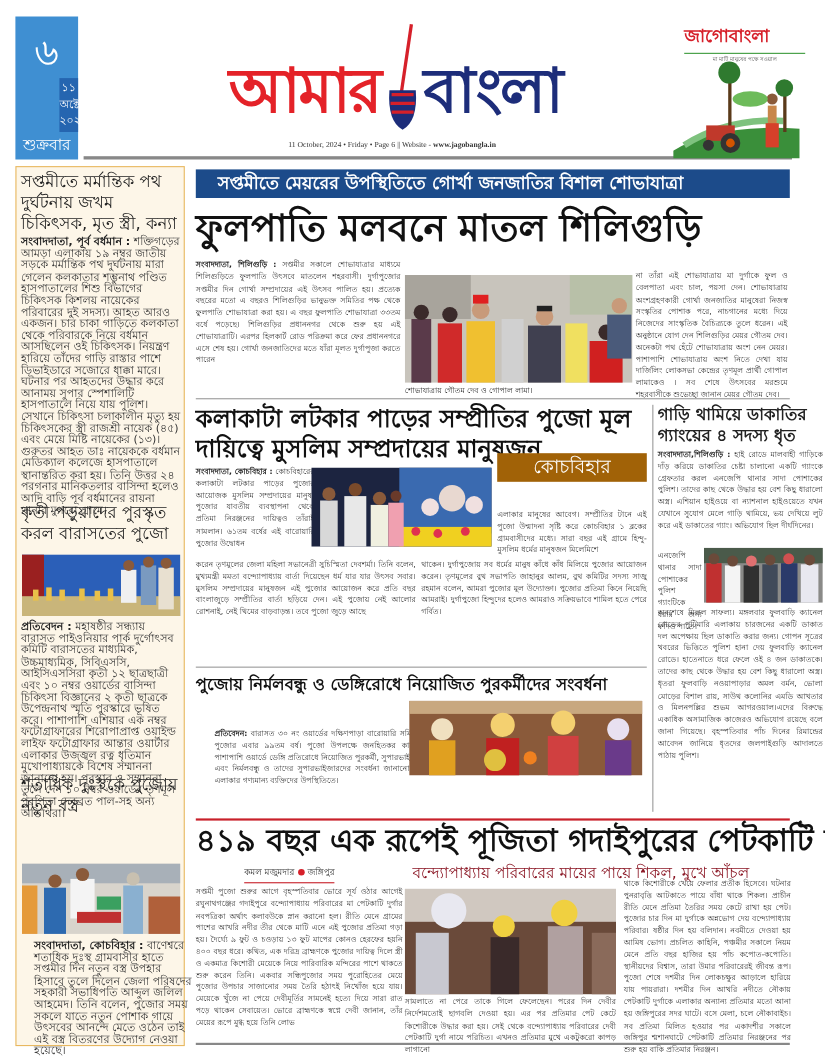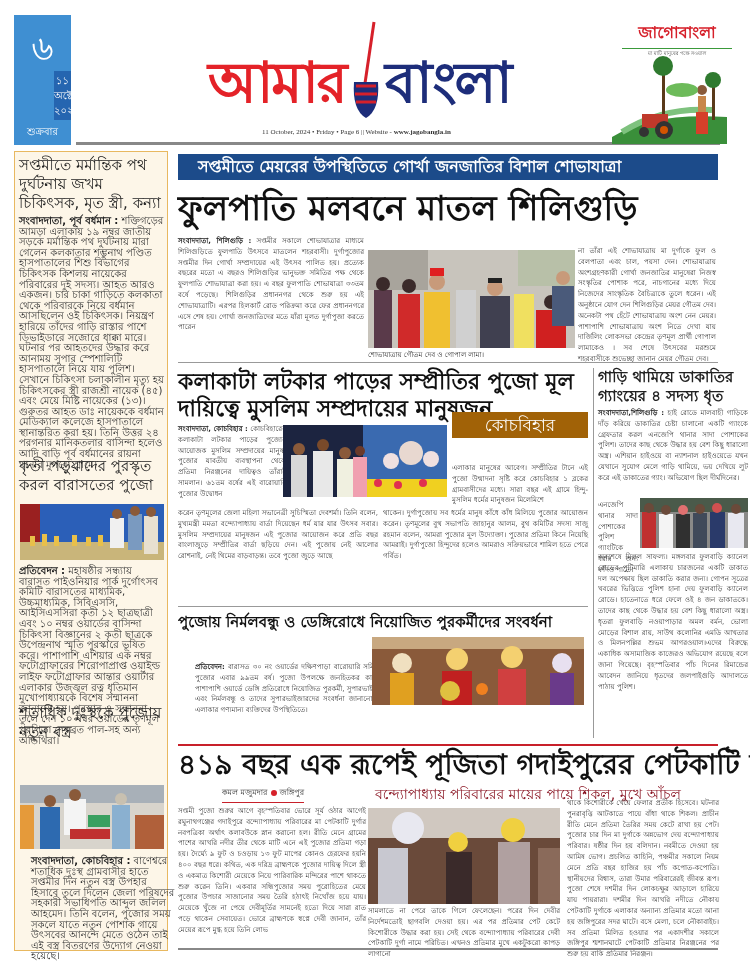--- a/index.html
+++ b/index.html
@@ -5,33 +5,33 @@
   * { box-sizing: border-box; margin: 0; padding: 0; }
   html, body { width: 750px; height: 962px; background: #ffffff; overflow: hidden; }
   body { position: relative; font-family: "DejaVu Sans", sans-serif; color: #222; }
 
   .abs { position: absolute; }
 
   
   #date-box { left: 14px; top: 15px; width: 57px; height: 130px; background: #3f8fd2; color: #fff; text-align: center; }
   #date-box .num { font-size: 34px; line-height: 46px; margin-top: 10px; display: block; }
   #date-box .date { background: #2565b0; font-size: 10px; line-height: 15px; padding: 2px 0; display: block; margin-left: 40px; }
-  #date-box .day { font-size: 10px; line-height: 24px; display: block; }
+  #date-box .day { font-size: 14px; line-height: 24px; display: block; }
 
   #logo { left: 200px; top: 40px; width: 330px; height: 90px; }
   #logo .amar { position: absolute; left: 8px; top: 0; font-size: 56px; font-weight: bold; color: #e42228; font-family: "DejaVu Serif", serif; letter-spacing: -2px; }
   #logo .bangla { position: absolute; left: 185px; top: 0; font-size: 56px; font-weight: bold; color: #1d2d7a; font-family: "DejaVu Serif", serif; letter-spacing: -2px; }
   #logo .instrument { position: absolute; left: 150px; top: -20px; width: 34px; height: 100px; }
 
   #date-line { left: 262px; top: 128px; font-size: 7px; color: #333; font-family: "Liberation Serif", serif; }
   #date-line b { font-weight: bold; }
   #mast-rule { left: 76px; top: 142px; width: 644px; height: 3px; background: #888; }
 
   #jago { left: 622px; top: 20px; width: 110px; }
-  #jago .name { font-size: 16px; font-weight: bold; color: #d6202a; text-align: center; display: block; }
+  #jago .name { font-size: 16px; font-weight: bold; color: #d6202a; text-align: left; display: block; }
   #jago .tag { font-size: 5px; color: #555; text-align: center; display: block; border-top: 1px solid #3a9a3a; margin-top: 1px; padding-top: 1px; }
   #jago-art { left: 612px; top: 52px; width: 115px; height: 92px; }
 
   
   #sidebar { left: 14px; top: 151px; width: 154px; height: 800px; background: #fdf6e8; border: 1px solid #e8b860; }
   .sb-head { position: absolute; left: 4px; width: 146px; font-size: 15px; line-height: 19px; color: #222; font-weight: normal; }
   .sb-text { position: absolute; left: 4px; width: 146px; font-size: 10px; line-height: 10.6px; color: #333; text-align: left; }
   .sb-text b { color: #222; }
   .sb-img { position: absolute; left: 5px; width: 144px; }
 

